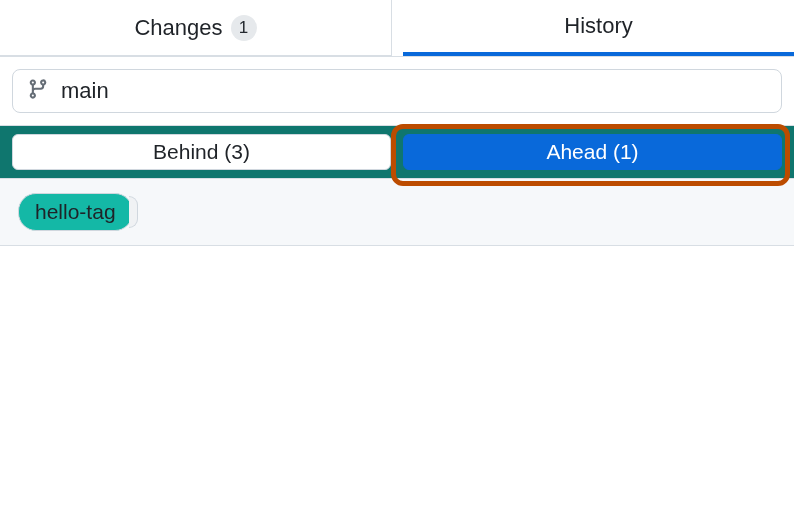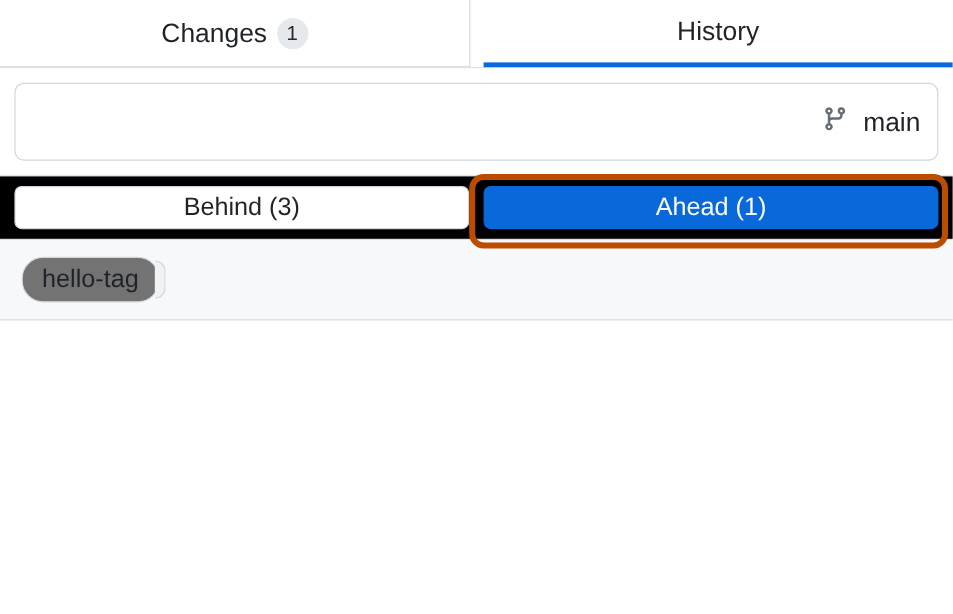--- a/index.html
+++ b/index.html
@@ -55,40 +55,39 @@
       padding: 12px;
       border-bottom: 1px solid #d8dee4;
       background: #fff;
     }
     .branch-select {
       display: flex;
       align-items: center;
       gap: 12px;
       border: 1px solid #d0d7de;
       border-radius: 8px;
-      height: 65px;
+      height: 44px;
       padding: 0 14px;
       cursor: pointer;
-      justify-content: flex-end;
     }
     .branch-icon svg {
       width: 22px;
       height: 22px;
       fill: #656d76;
     }
     .branch-name {
       font-size: 22px;
       color: #1f2328;
     }
     .compare-row {
       position: relative;
       padding: 8px 12px;
       display: flex;
       gap: 12px;
-      background: #000000;
+      background: #0f766e;
     }
     .compare-btn {
       flex: 1;
       height: 36px;
       border: 1px solid #d0d7de;
       border-radius: 6px;
       background: #fff;
       font-size: 21px;
       color: #1f2328;
       cursor: pointer;
@@ -135,21 +134,21 @@
       color: #656d76;
     }
     .avatar {
       width: 28px;
       height: 28px;
       border-radius: 50%;
       background: linear-gradient(135deg, #5a6b42 0%, #8a9b6a 50%, #3a4b2a 100%);
       flex-shrink: 0;
     }
     .commit-tag {
-      background: #737373;
+      background: #14b8a6;
       border: 1px solid #d0d7de;
       border-radius: 18px;
       padding: 6px 16px;
       font-size: 21px;
       color: #1f2328;
       position: relative;
     }
     .commit-tag::after {
       content: "";
       position: absolute;

